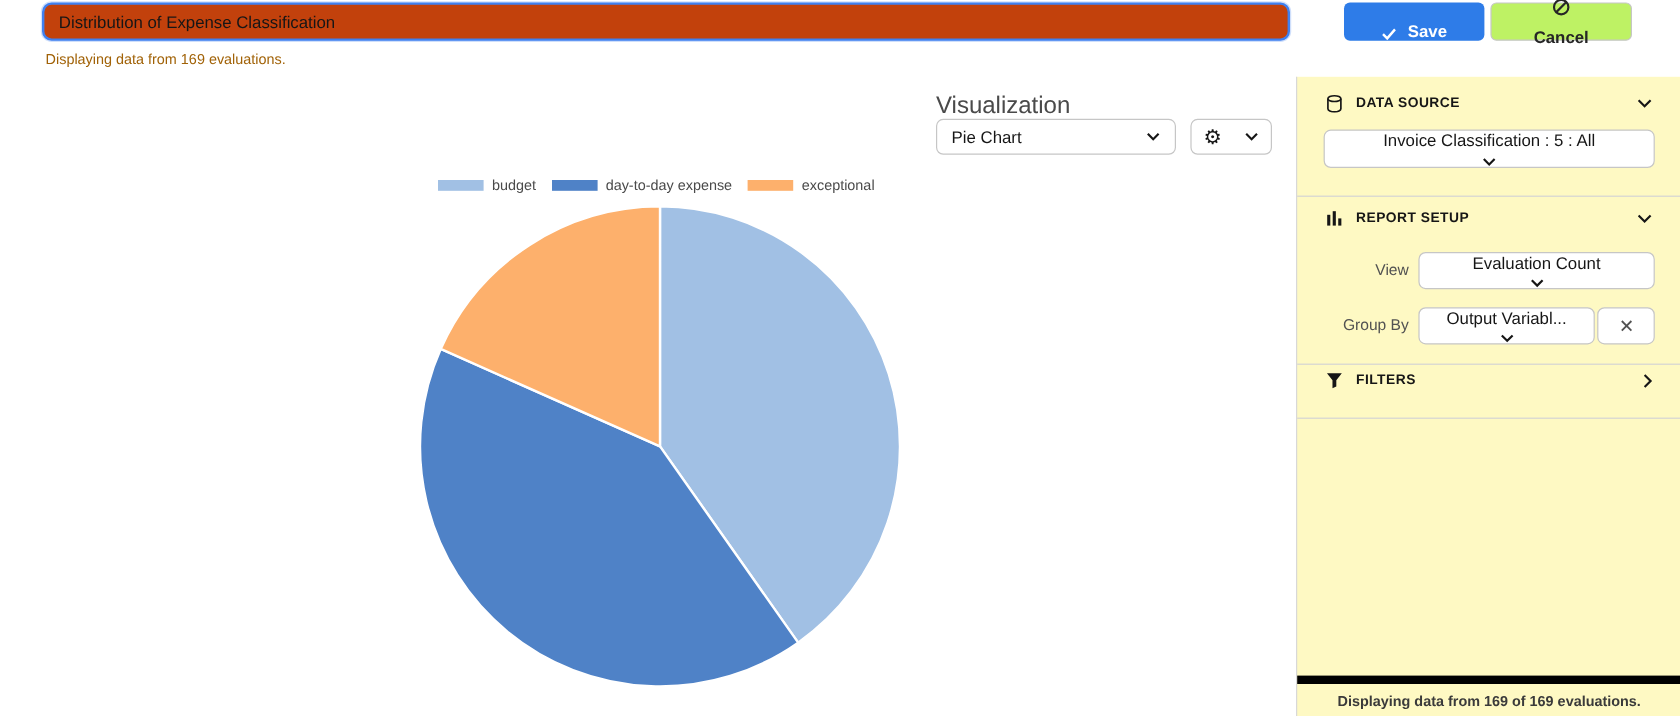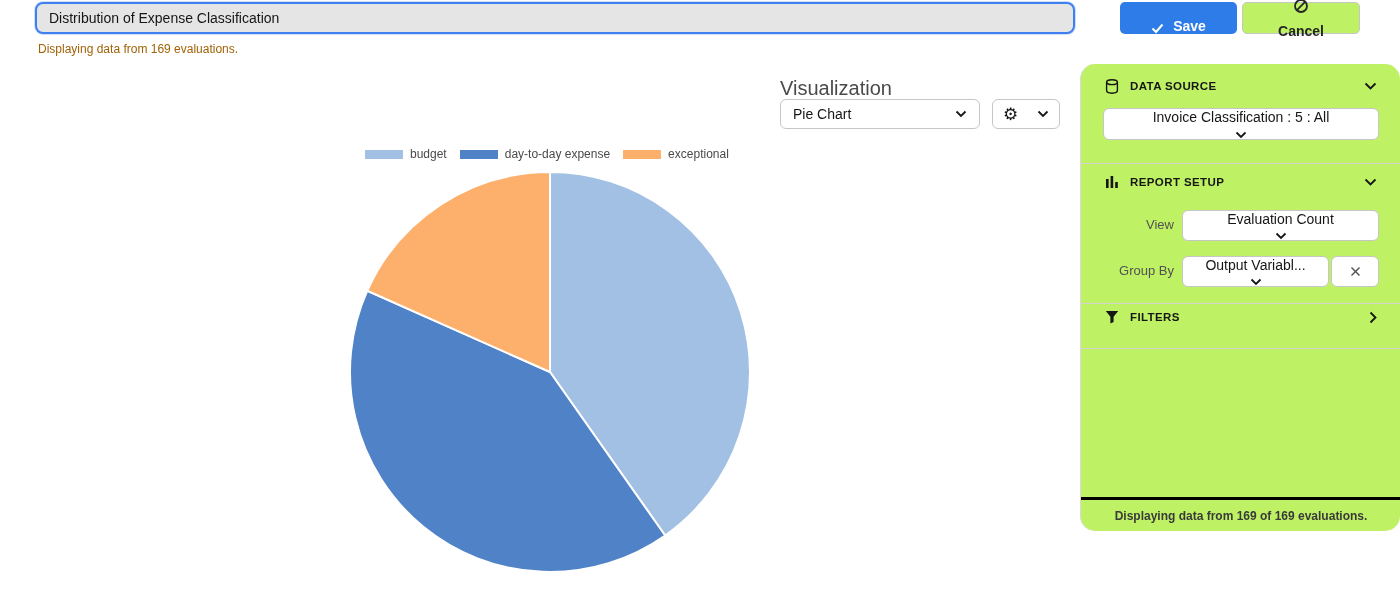--- a/index.html
+++ b/index.html
@@ -4,21 +4,21 @@
 <style>
   * { margin: 0; padding: 0; box-sizing: border-box; }
   html, body { width: 1400px; height: 597px; overflow: hidden; background: #fff;
     font-family: "Liberation Sans", "DejaVu Sans", sans-serif; }
   .app { position: relative; width: 1400px; height: 597px; background: #fff; }
 
   
   .header { position: absolute; top: 0; left: 0; width: 1400px; height: 64px; background: #fff; }
   .title-input { position: absolute; left: 35px; top: 2px; width: 1040px; height: 32px;
     border: 2px solid #3f80f0; border-radius: 8px; padding: 0 12px; font-size: 14px;
-    color: #161616; outline: none; background: #e5e5e5;
+    color: #161616; outline: none; background: #c2410c;
     font-family: "Liberation Sans", sans-serif; box-shadow: 0 0 0 1px rgba(63,128,240,.25); }
   .subtitle { position: absolute; left: 38px; top: 42px; font-size: 12px; color: #a16207; }
   .btn { position: absolute; top: 2px; height: 32px; border-radius: 5px; display: flex;
     align-items: center; justify-content: center; gap: 9px; font-size: 14px; font-weight: bold;
     cursor: pointer; }
   .btn-save { left: 1120px; width: 117px; background: #2e7ce8; color: #fff; border: none; align-items: flex-end; }
   .btn-cancel { left: 1242px; width: 118px; background: #bef264; color: #262626;
     border: 1px solid #c6c6c6; flex-direction: column; }
 
   
@@ -33,35 +33,35 @@
   .gear-glyph { font-size: 17px; color: #161616; line-height: 1; }
 
   .legend { position: absolute; left: 365px; top: 83px; display: flex; align-items: center; gap: 13px; }
   .legend-item { display: flex; align-items: center; gap: 7px; cursor: pointer; }
   .legend-swatch { width: 38px; height: 9px; display: inline-block; }
   .legend-label { font-size: 12px; color: #4a4a4a; }
 
   .pie-wrap { position: absolute; left: 348px; top: 106px; width: 404px; height: 404px; }
 
   
-  .sidebar { position: absolute; top: 64px; left: 1080px; width: 320px; height: 467px;
-    background: #bef264; border-left: 1px solid #d8d8d8; border-radius: 15px; }
+  .sidebar { position: absolute; top: 64px; left: 1080px; width: 320px; height: 533px;
+    background: #fef9c3; border-left: 1px solid #d8d8d8; }
   .section-header { position: absolute; left: 0; width: 320px; height: 24px;
     display: flex; align-items: center; padding: 0 24px; cursor: pointer; }
   .section-title { font-size: 11.5px; font-weight: bold; letter-spacing: 0.4px;
     color: #161616; margin-left: 11px; flex: 1; }
   .sb-select { position: absolute; height: 31px; padding: 0 12px; flex-direction: column; }
   .sb-select .sel-text { flex: 1; white-space: nowrap; overflow: hidden; }
   .divider { position: absolute; left: 0; width: 320px; height: 0; border-top: 1px solid #d4d4d4; }
   .field-label { position: absolute; font-size: 13px; color: #525252; text-align: right; }
   .clear-btn { position: absolute; left: 250px; top: 192px; width: 48px; height: 31px;
     background: #fff; border: 1px solid #c6c6c6; border-radius: 6px; display: flex;
     align-items: center; justify-content: center; cursor: pointer; }
   .sb-footer { position: absolute; left: 0; bottom: 0; width: 320px; height: 34px;
-    border-top: 3px solid #000000; display: flex; align-items: center; justify-content: center; }
+    border-top: 7px solid #000000; display: flex; align-items: center; justify-content: center; }
   .sb-footer-text { font-size: 12px; font-weight: bold; color: #3a3a3a; }
 
   .icon { display: inline-flex; align-items: center; justify-content: center; }
   svg { display: block; }
 </style>
 </head>
 <body>
 
 <div class="app">
 

